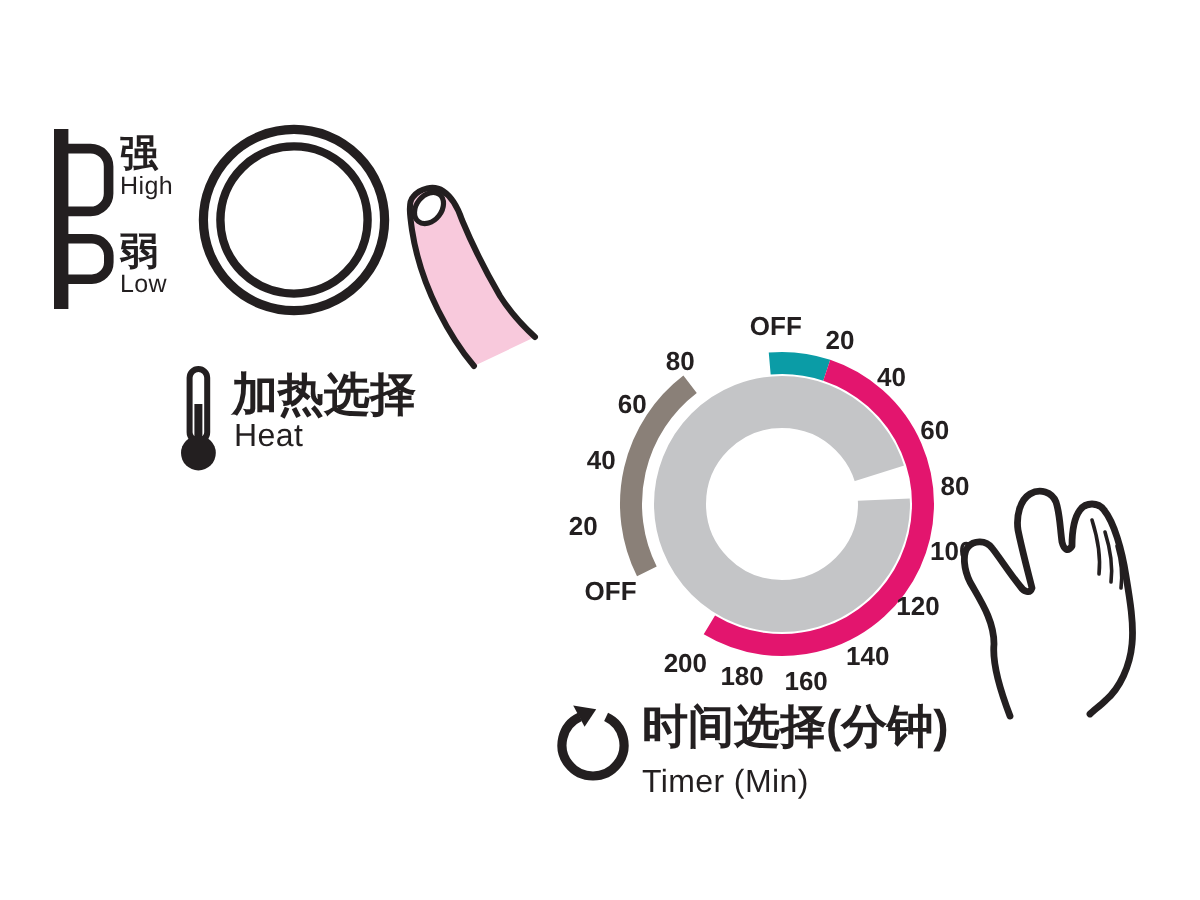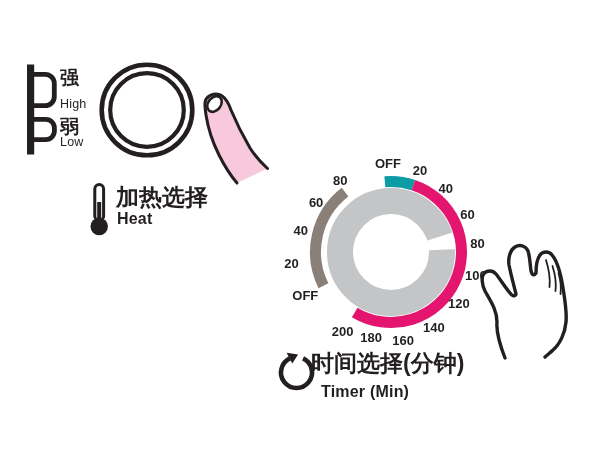--- a/index.html
+++ b/index.html
@@ -5,21 +5,21 @@
   html,body{margin:0;padding:0;background:#fff;}
   .stage{
     position:relative;width:600px;height:450px;background:#ffffff;
     font-family:"Liberation Sans",sans-serif;overflow:hidden;color:#231f20;
   }
   .layer{position:absolute;left:0;top:0;}
   .txt{position:absolute;color:#231f20;line-height:1;white-space:nowrap;}
   .cn-sm{font-size:19px;font-weight:700;}
   .en-xs{font-size:12.5px;font-weight:400;letter-spacing:.2px;}
   .cn-lg{font-size:23px;font-weight:700;}
-  .en-md{font-size:16px;font-weight:700;letter-spacing:.2px;}
+  .en-md{font-size:16px;font-weight:400;letter-spacing:.2px;}
   svg text{font-family:"Liberation Sans",sans-serif;font-size:13px;font-weight:700;fill:#231f20;}
 </style>
 </head>
 <body>
 
 <div class="stage">
 
   <svg class="layer" width="600" height="450" viewBox="0 0 600 450">
 
     <g>
@@ -86,27 +86,27 @@
                C543,251 549,251 552,255 C557,261 561,275 563,288
                C565,300 567,312 566,322 C565,333 560,344 553,350
                C550,353 547,355 545,357" fill="#ffffff" stroke="#231f20" stroke-width="3.4" stroke-linecap="round" stroke-linejoin="round"></path>
       <path d="M546,260 C548.5,268 550.5,278 549.5,287" fill="none" stroke="#231f20" stroke-width="1.8" stroke-linecap="round"></path>
       <path d="M552.5,266 C555,274 556.5,283 555.5,291" fill="none" stroke="#231f20" stroke-width="1.8" stroke-linecap="round"></path>
       <path d="M558.5,273 C560.5,280 561.5,287 560.5,294" fill="none" stroke="#231f20" stroke-width="1.8" stroke-linecap="round"></path>
     </g>
   </svg>
 
   <div class="txt cn-sm" style="left:60px;top:68px;">强</div>
-  <div class="txt en-xs" style="left:60px;top:98px;">High</div>
+  <div class="txt en-xs" style="left:60px;top:87px;">High</div>
   <div class="txt cn-sm" style="left:60px;top:117px;">弱</div>
   <div class="txt en-xs" style="left:60px;top:136px;text-align:center;">Low</div>
 
   <div>
     <div class="txt cn-lg" style="left:116px;top:186px;font-family:Liberation Serif, serif;">加热选择</div>
     <div class="txt en-md" style="left:117px;top:211px;">Heat</div>
   </div>
 
   <div>
-    <div class="txt cn-lg" style="left:311px;top:352px;text-align:right;">时间选择(分钟)</div>
+    <div class="txt cn-lg" style="left:321px;top:352px;text-align:right;">时间选择(分钟)</div>
     <div class="txt en-md" style="left:321px;top:384px;">Timer (Min)</div>
   </div>
 
 </div>
 
 </body></html>

